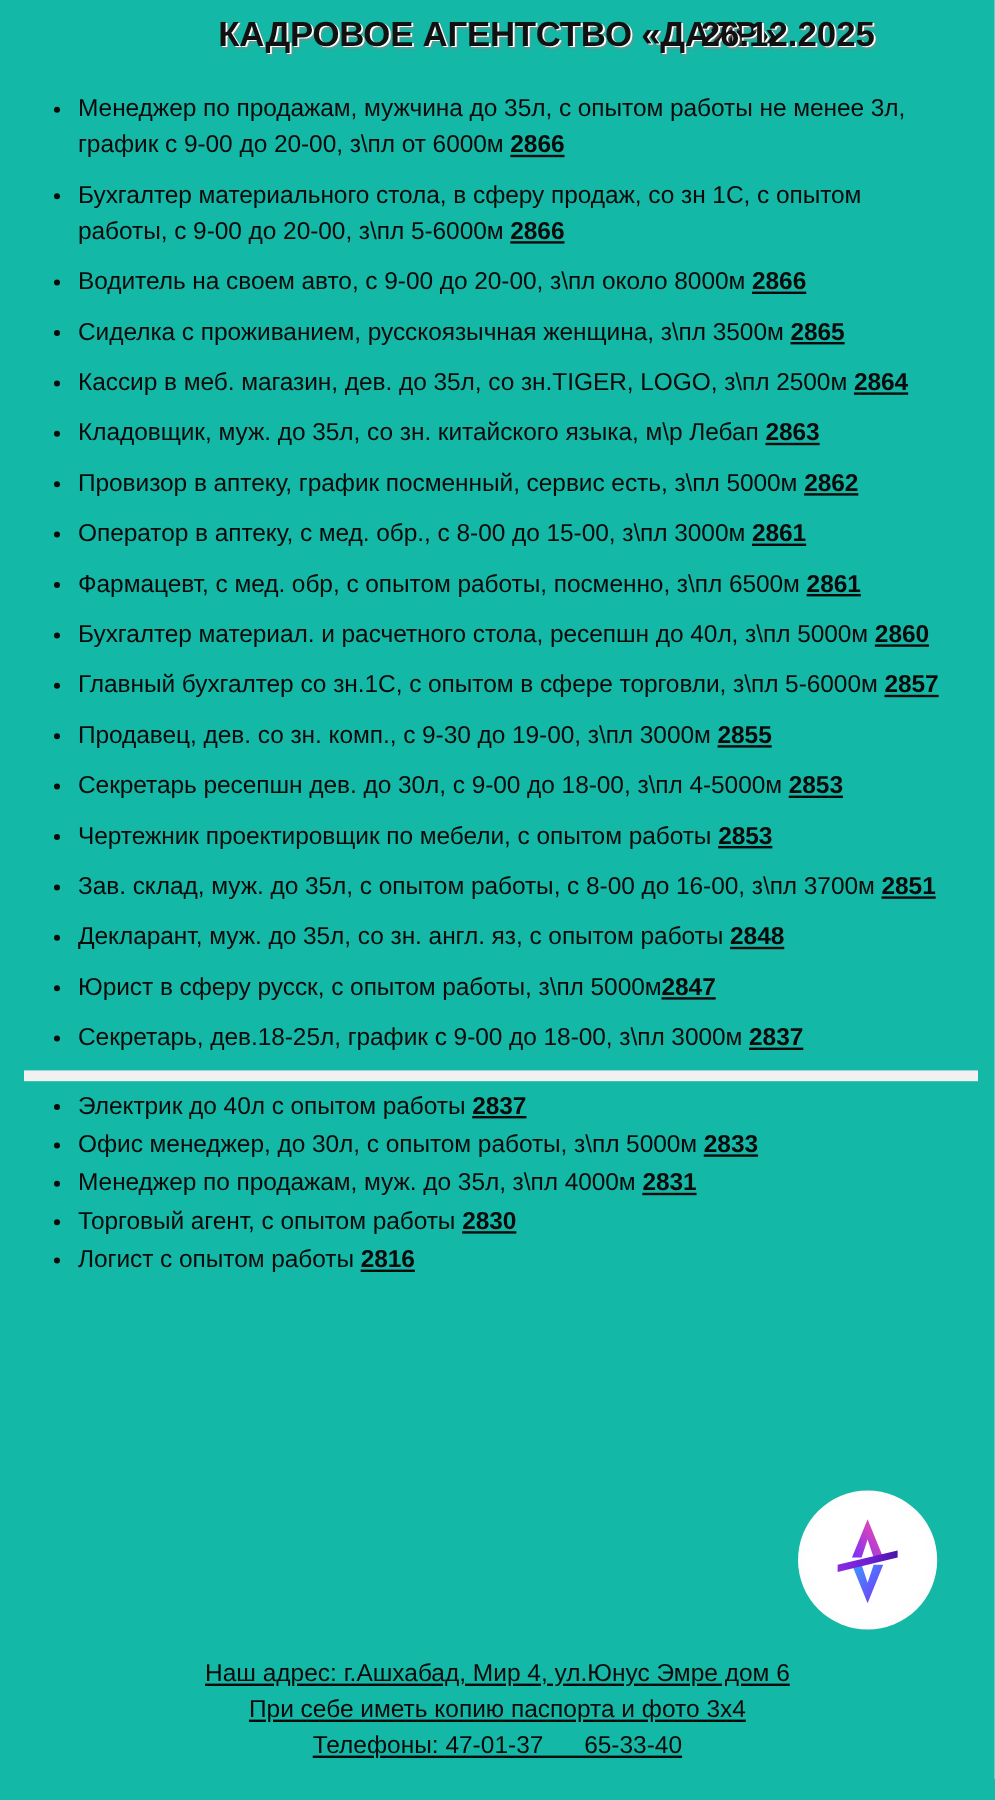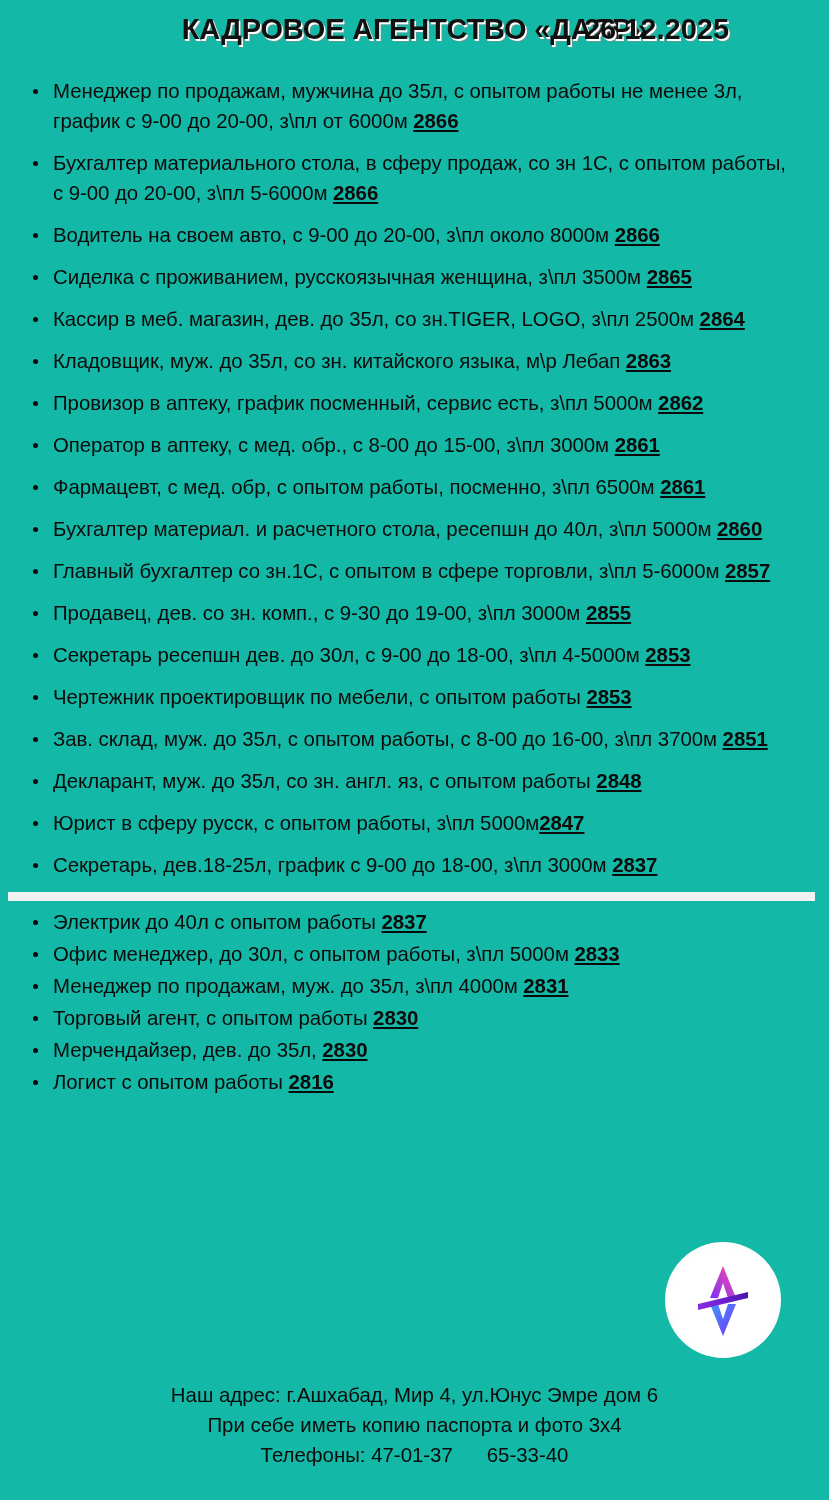--- a/index.html
+++ b/index.html
@@ -65,21 +65,21 @@
     font-size: 29px;
     font-weight: 700;
     white-space: nowrap;
     color: #111111;
     text-shadow: 1.5px 1.5px 0 #ffffff, 2.5px 2.5px 1px rgba(140,140,140,0.55);
     transform: translateX(242px);
   }
 
   
   .list-section {
-    padding: 0 14px 0 8px;
+    padding: 0 14px 0 20px;
   }
   ul.vacancies {
     list-style: none;
     margin: 0;
     padding: 0;
   }
   ul.vacancies > li {
     position: relative;
     padding-left: 45px;
     padding-right: 18px;
@@ -142,21 +142,21 @@
   .footer {
     position: absolute;
     left: 0;
     right: 0;
     bottom: 30px;
     text-align: center;
     font-size: 20.4px;
     line-height: 30px;
     color: #0b0b0b;
   }
-  .footer div { white-space: pre; }
+  .footer div { white-space: pre; text-decoration: underline; }
 </style>
 </head>
 <body>
 
 <div class="page">
 
   <div class="header">
     <div class="header-stack">
       <div class="title-line">
         <span class="title-main">КАДРОВОЕ АГЕНТСТВО «ДАЯР»</span>
@@ -187,21 +187,20 @@
         <li><span>Секретарь, дев.18-25л, график с 9-00 до 18-00, з\пл 3000м </span><span class="code">2837</span></li>
       </ul>
 
     <div class="split-band"></div>
 
     <ul class="vacancies group-b" id="list-bottom">
         <li><span>Электрик до 40л с опытом работы </span><span class="code">2837</span></li>
         <li><span>Офис менеджер, до 30л, с опытом работы, з\пл 5000м </span><span class="code">2833</span></li>
         <li><span>Менеджер по продажам, муж. до 35л, з\пл 4000м </span><span class="code">2831</span></li>
         <li><span>Торговый агент, с опытом работы </span><span class="code">2830</span></li>
-        <li><span>Мерчендайзер, дев. до 35л, </span><span class="code">2830</span></li>
         <li><span>Логист с опытом работы </span><span class="code">2816</span></li>
       </ul>
   </div>
 
   <div class="watermark">
     <svg width="62" height="72" viewBox="0 0 62 72" aria-hidden="true">
       <defs>
         <linearGradient id="gTop" x1="0" y1="1" x2="1" y2="0">
           <stop offset="0%" stop-color="#7b2ff7"></stop>
           <stop offset="100%" stop-color="#ff4fa3"></stop>

